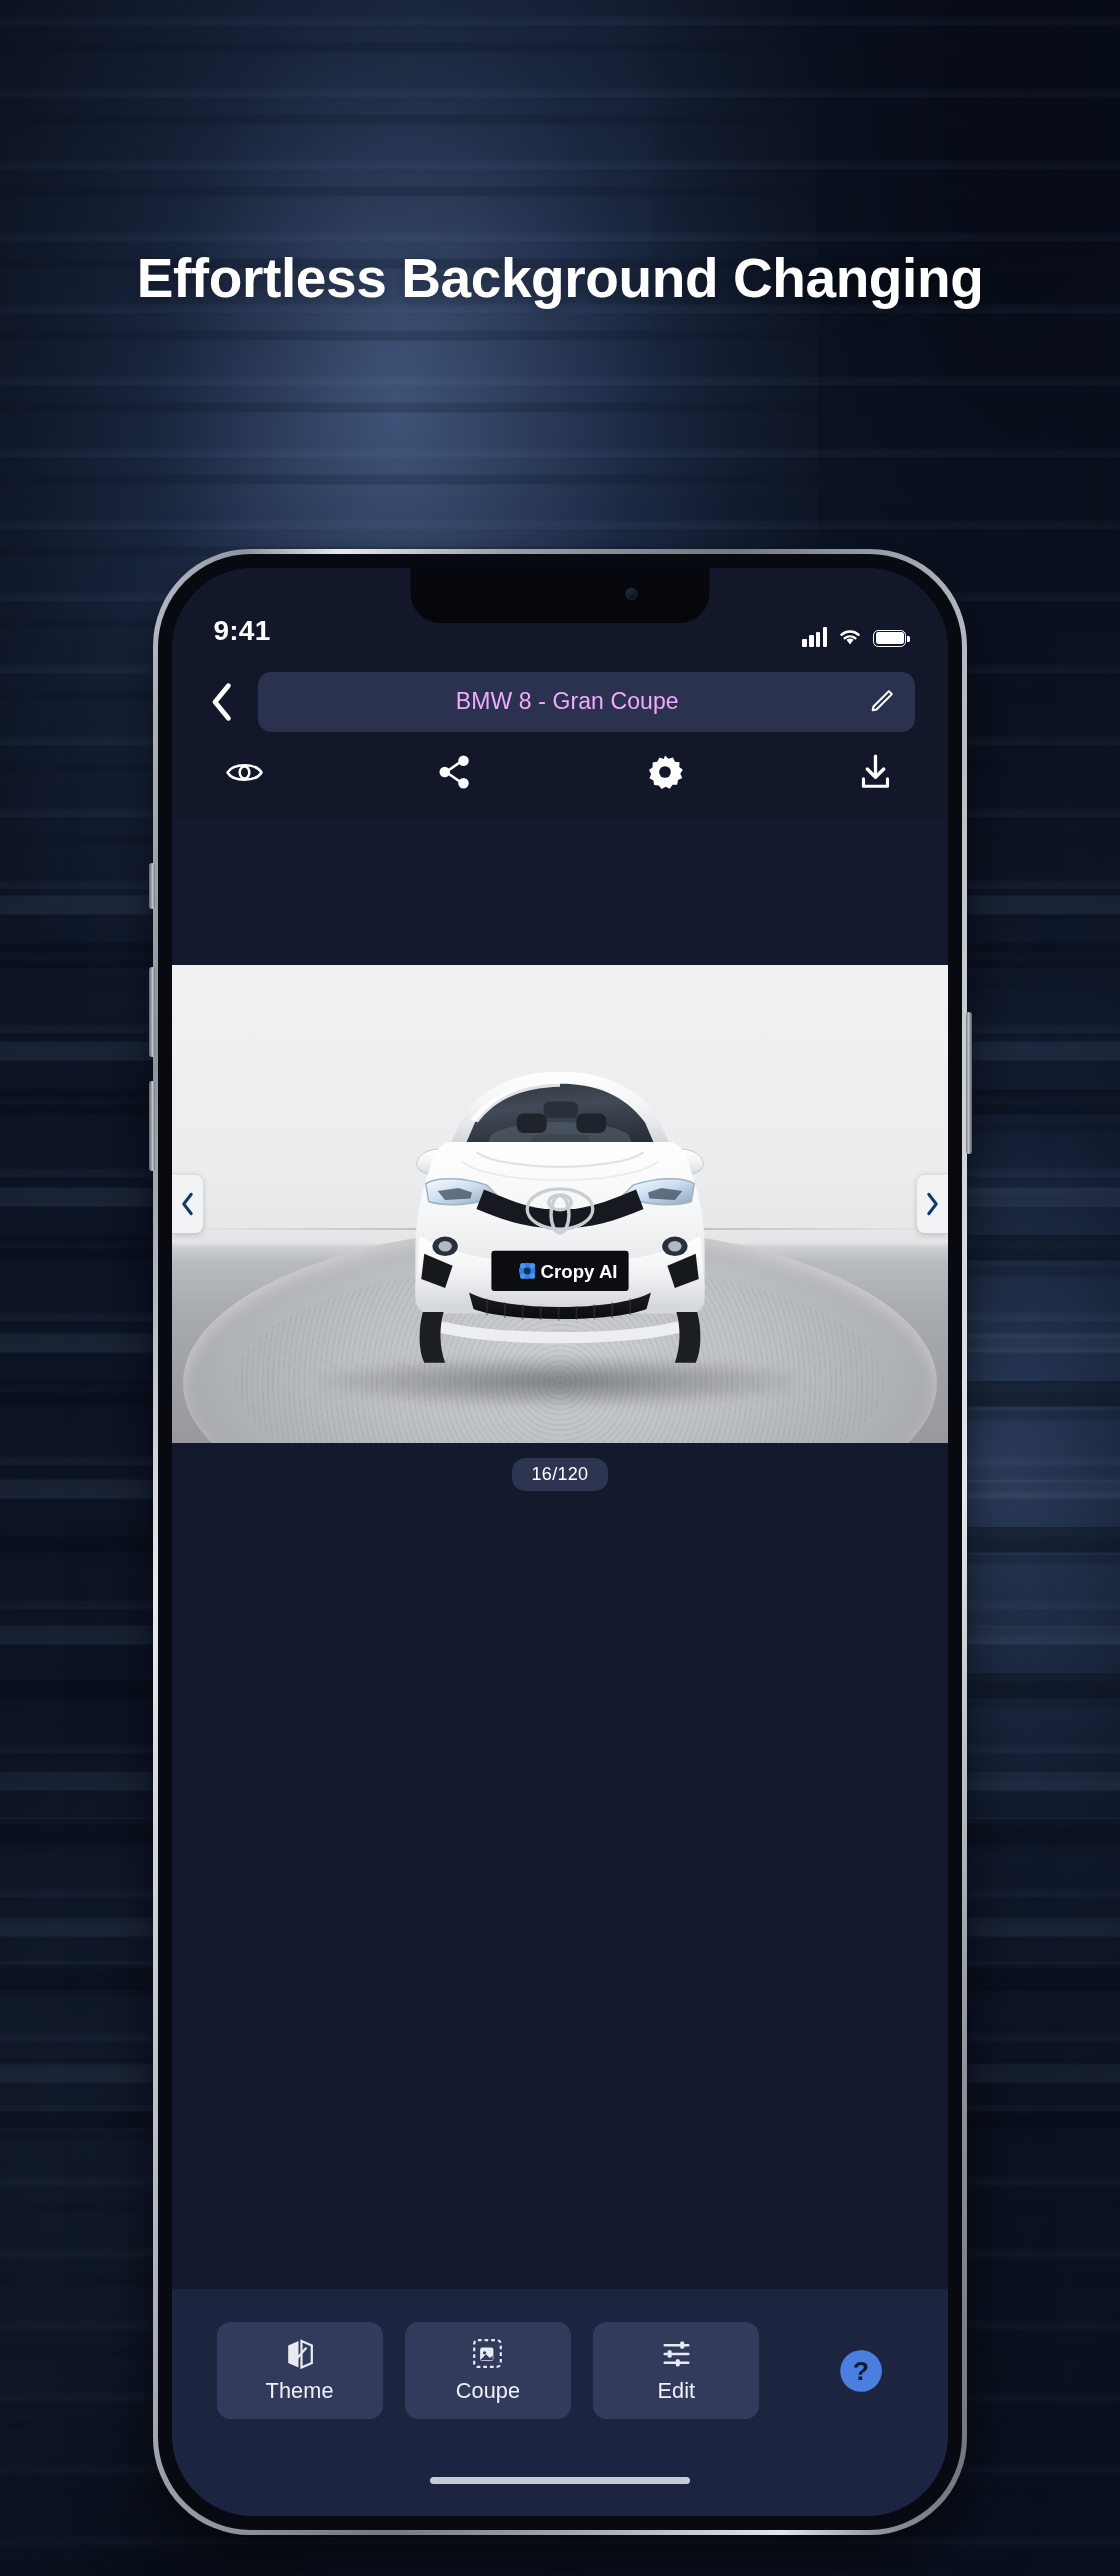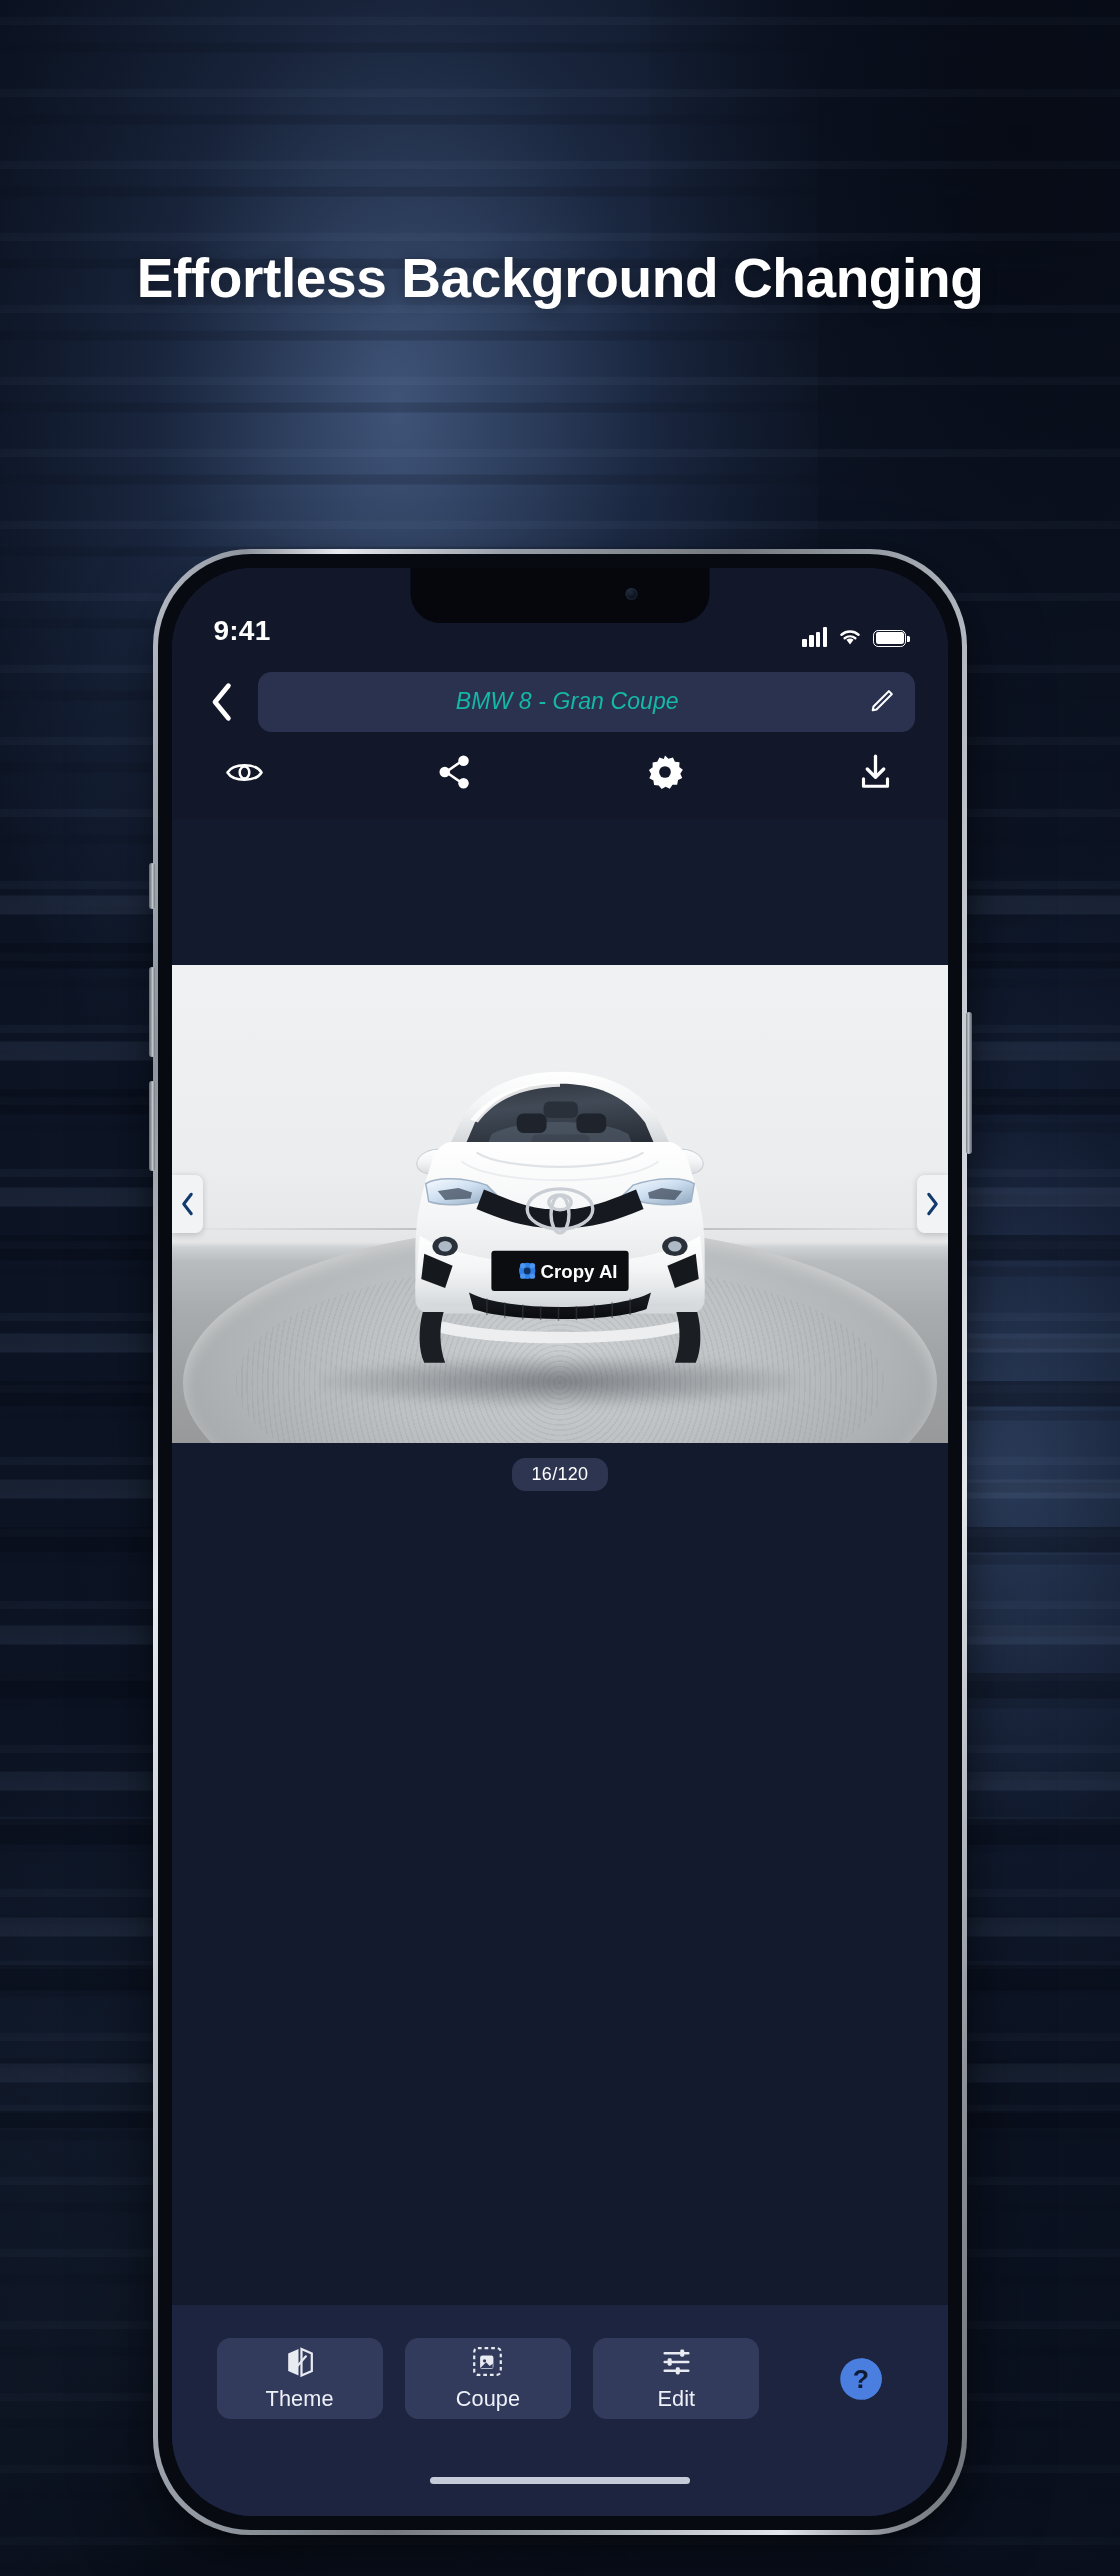--- a/index.html
+++ b/index.html
@@ -186,22 +186,22 @@
   }
   .name-field{
     flex:1 1 auto; height:60px;
     background:#2b3250;
     border-radius:13.4px;
     display:flex; align-items:center;
     padding:0 19.4px 0 21px;
     gap:10.5px;
   }
   .name-text{
-    flex:1 1 auto; color:#14b8a6; font-size:23px; letter-spacing:0.1px;
-    white-space:nowrap; overflow:hidden; text-overflow:ellipsis;font-style:italic;
+    flex:1 1 auto; color:#f0abfc; font-size:23px; letter-spacing:0.1px;
+    white-space:nowrap; overflow:hidden; text-overflow:ellipsis;
   }
   .edit-pencil{ width:30px; height:30px; flex:0 0 auto; cursor:pointer; }
 
   .toolbar{
     background:#12172a;
     padding:19.4px 52px 25.4px 52px;
     display:flex; align-items:center; justify-content:space-between;
     flex:0 0 auto;
   }
   .tb-btn{ width:42px; height:42px; display:flex; align-items:center; justify-content:center; cursor:pointer; }
@@ -276,21 +276,21 @@
     letter-spacing:0.3px;
   }
 
   
   .bottombar{
     flex:0 0 auto; background:#1c2440;
     padding:33px 45px 25.4px 45px;
     display:flex; align-items:center; gap:22.4px;
   }
   .tool-card{
-    flex:0 0 auto; width:166px; height:81px;
+    flex:0 0 auto; width:166px; height:97px;
     background:#323b5c; border-radius:13.4px;
     display:flex; flex-direction:column; align-items:center; justify-content:center;
     gap:7.5px; cursor:pointer;
   }
   .tool-card .ti{ height:33px; display:flex; align-items:center; justify-content:center; }
   .tool-card .tl{ color:#eef1f7; font-size:21.7px; letter-spacing:0.1px; }
   .help-btn{
     margin-left:auto; margin-right:19.4px;
     width:46px; height:46px; flex:0 0 auto;
     cursor:pointer;

